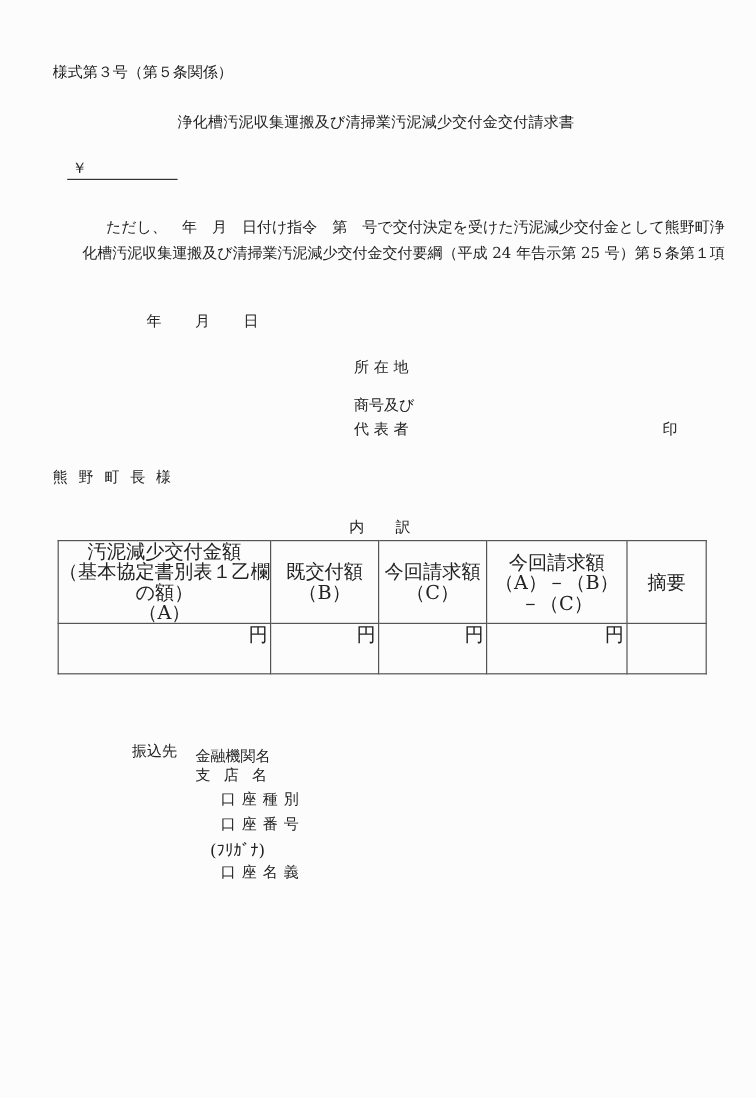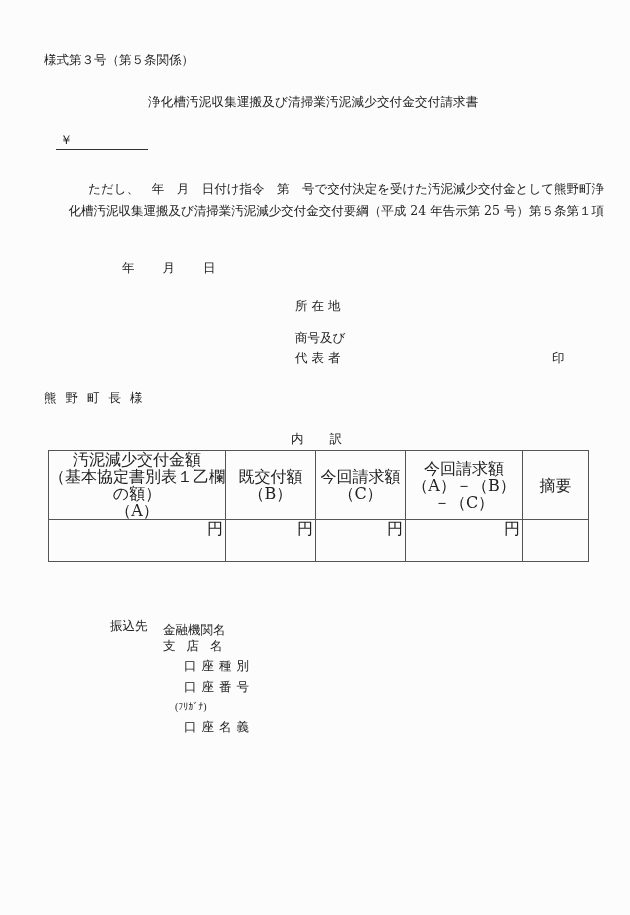--- a/index.html
+++ b/index.html
@@ -42,21 +42,21 @@
       vertical-align: middle;
     }
     table.breakdown th { height: 61px; line-height: 17px; }
     table.breakdown td { height: 40px; text-align: right; vertical-align: top; padding-right: 2px; line-height: 16px; padding-top: 1px; }
     .c1 { width: 176px; } .c2 { width: 89px; } .c3 { width: 89px; } .c4 { width: 116px; } .c5 { width: 65px; }
     th .ln { display: block; }
     .bank-head { position: absolute; left: 110px; top: 620px; }
     .bank-field { position: absolute; left: 163px; line-height: 1; }
     .spaced-2 { letter-spacing: 11px; }
     .spaced-1 { letter-spacing: 5px; margin-left: 21px; }
-    .furigana { font-size: 10px; left: 175px !important; font-family: Liberation Serif, serif; }
+    .furigana { font-size: 14px; left: 175px !important; }
   </style>
 </head>
 <body>
 
 <div class="abs form-number">様式第３号（第５条関係）</div>
 
 <div class="abs doc-title">浄化槽汚泥収集運搬及び清掃業汚泥減少交付金交付請求書</div>
 
 <div class="abs amount-line">
   <span>￥</span>

